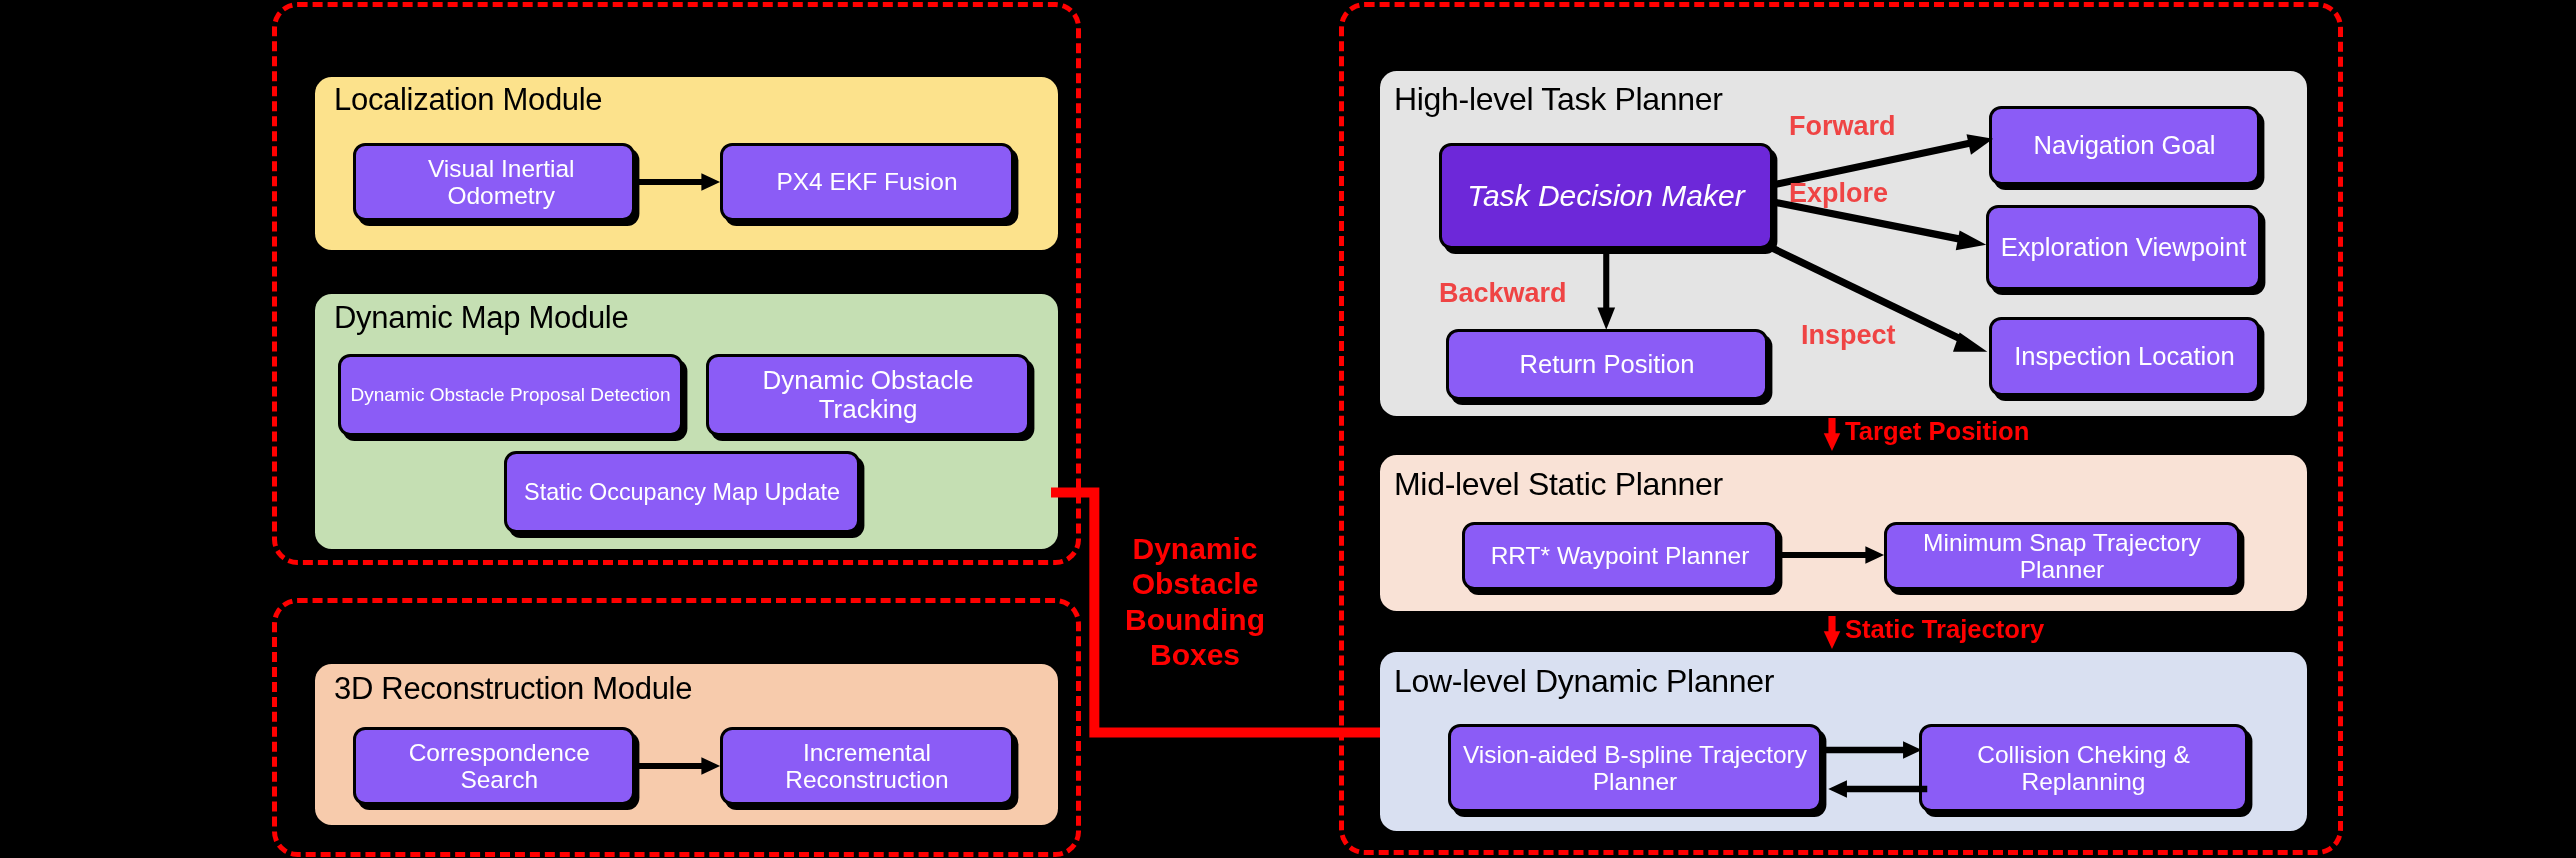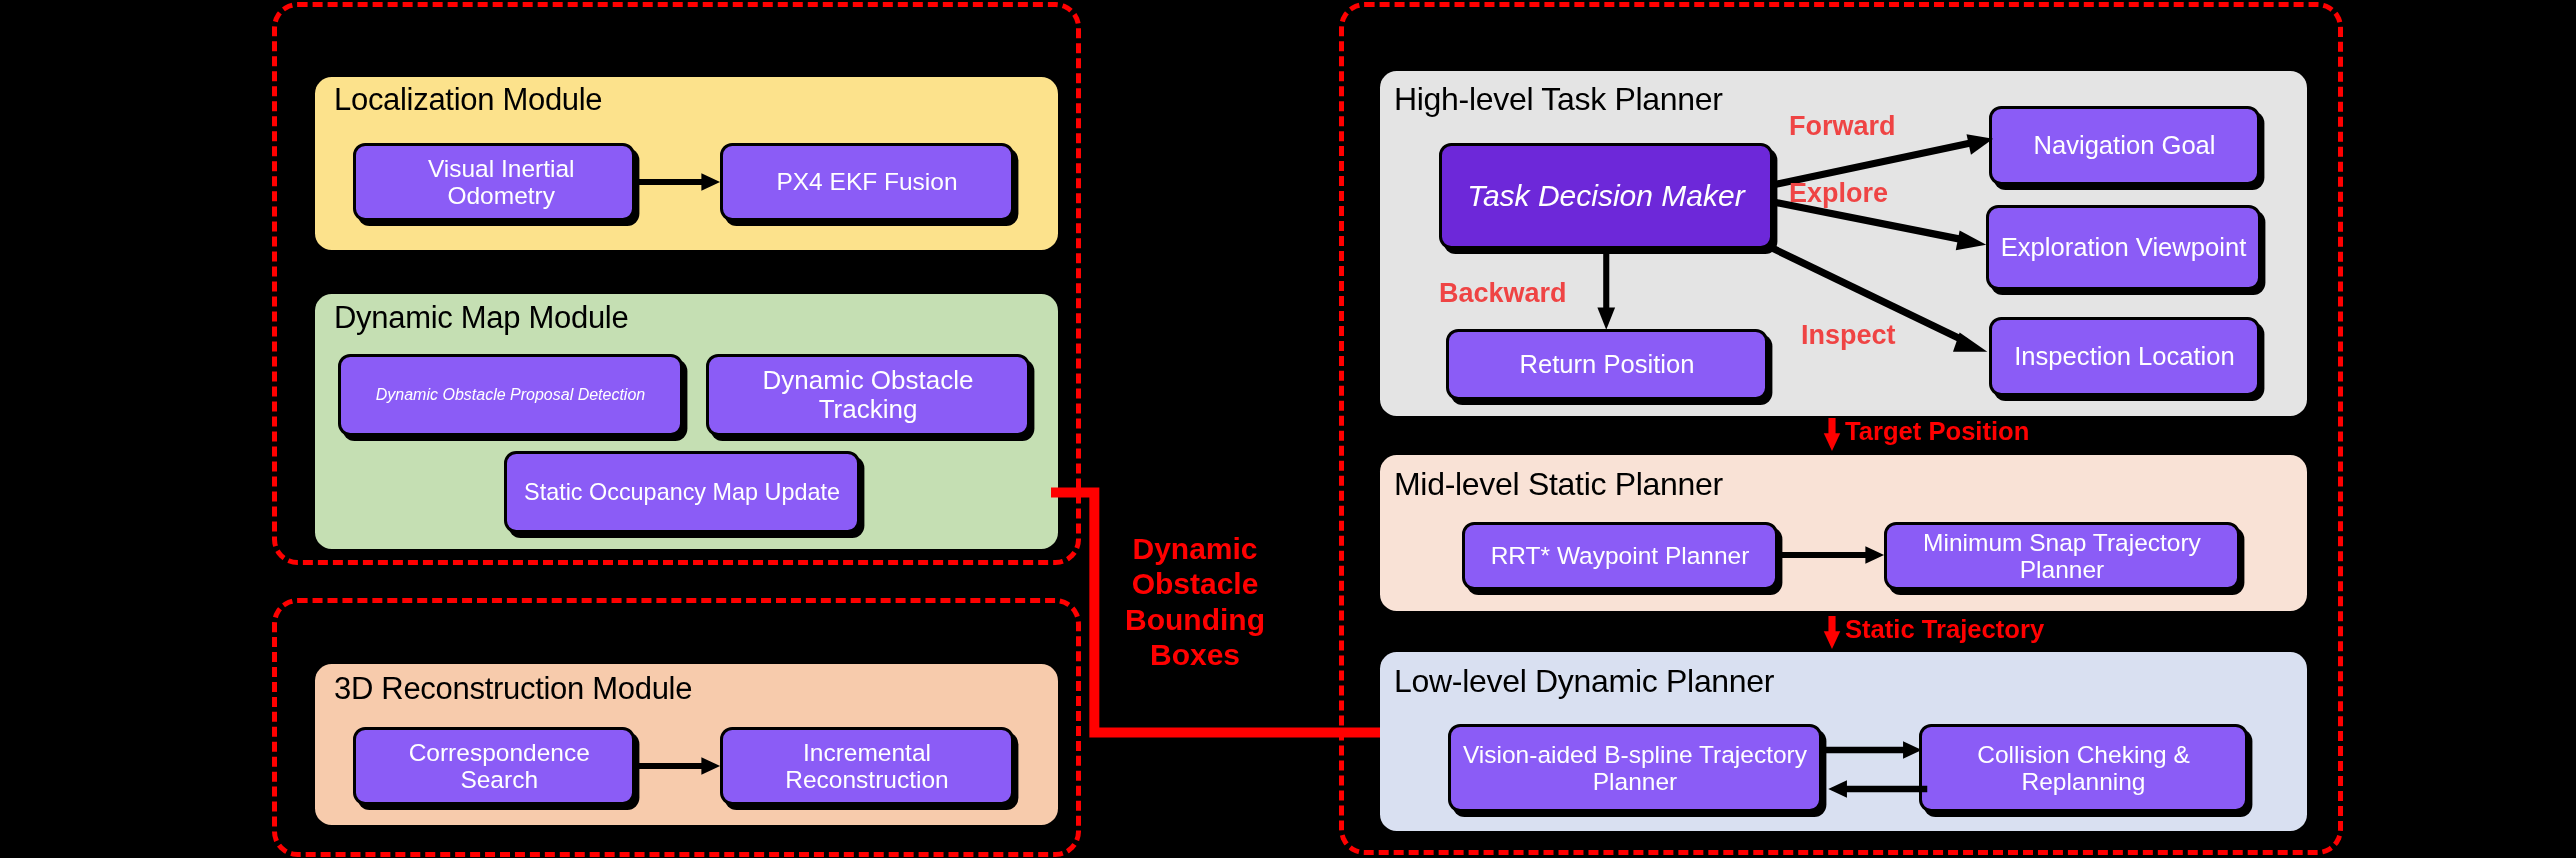--- a/index.html
+++ b/index.html
@@ -112,21 +112,21 @@
   </div>
 
   <svg class="arrow-svg" style="left:636px; top:171px;" width="89" height="22" viewBox="0 0 160 40">
     <line x1="0" y1="20" x2="128" y2="20" stroke="#000" stroke-width="11"></line>
     <polygon points="152,20 118,4 118,36" fill="#000"></polygon>
   </svg>
 
   <div class="panel" style="left:315px; top:294px; width:743px; height:255px; background:#C5DFB3;"></div>
   <div class="panel-title" style="left:334px; top:300px; font-size:31px;">Dynamic Map Module</div>
 
-  <div class="block blue" style="left:338px; top:354px; width:345px; height:82px; font-size:16px;font-style:italic;">
+  <div class="block blue" style="left:338px; top:354px; width:345px; height:82px; font-size:19px;">
     <span>Dynamic Obstacle Proposal Detection</span>
   </div>
 
   <div class="block blue" style="left:706px; top:354px; width:324px; height:82px; font-size:26px;">
     <span>Dynamic Obstacle Tracking</span>
   </div>
 
   <div class="block blue" style="left:504px; top:451px; width:356px; height:82px; font-size:23.4px;">
     <span>Static Occupancy Map Update</span>
   </div>

